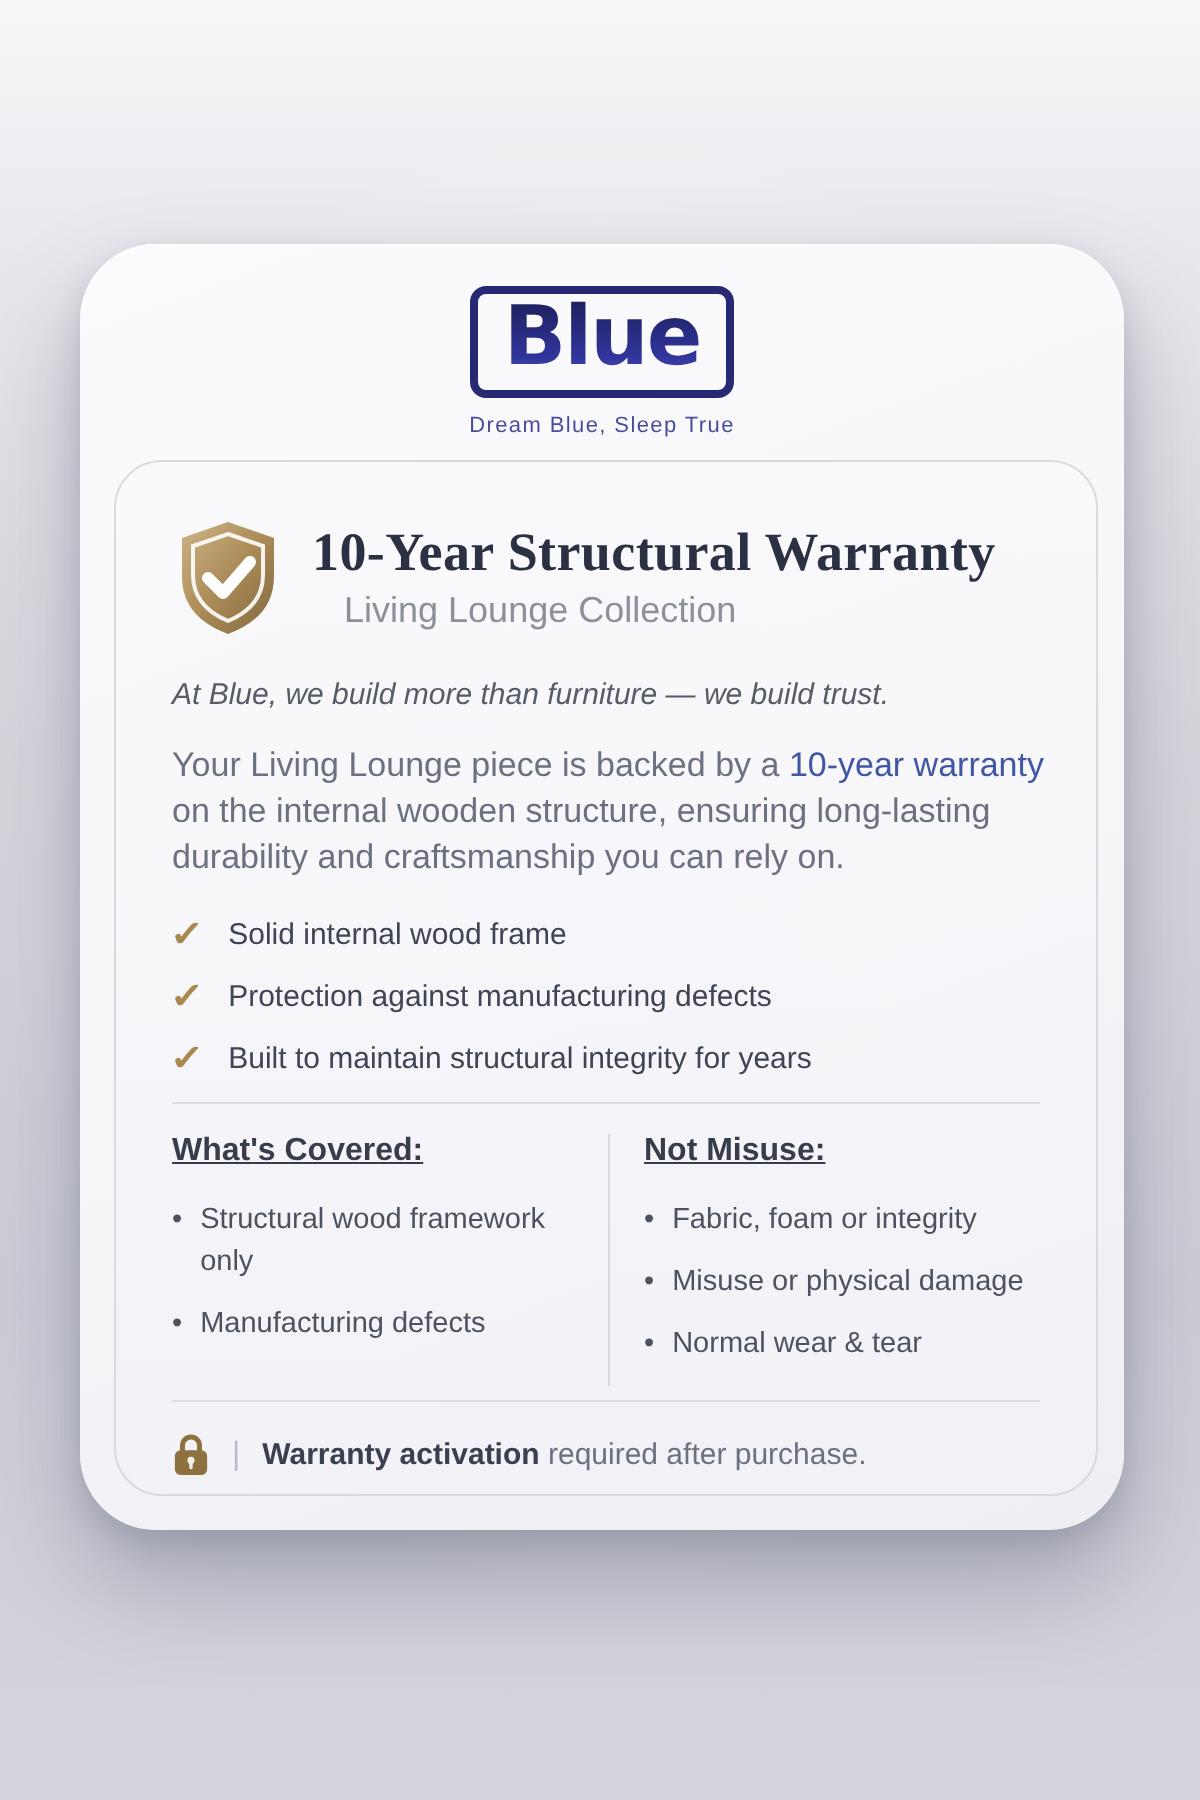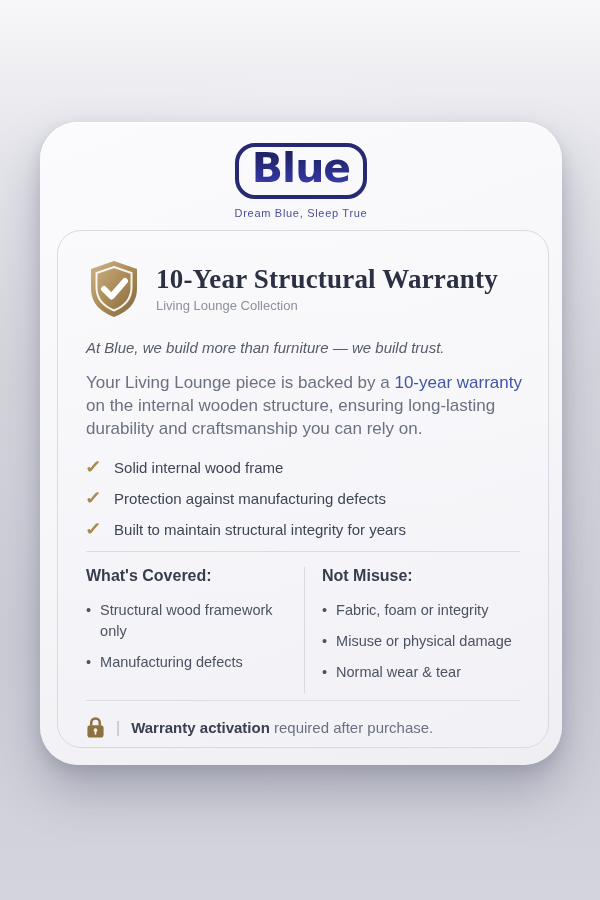--- a/index.html
+++ b/index.html
@@ -17,21 +17,21 @@
     position:absolute; left:40px; top:122px; width:522px; height:643px;
     border-radius:38px;
     background:linear-gradient(160deg,#fbfbfd 0%,#f6f6f9 55%,#eeeef3 100%);
     box-shadow:0 26px 48px rgba(95,98,120,0.38), 0 6px 14px rgba(95,98,120,0.22),
                inset 0 1px 0 rgba(255,255,255,0.95);
   }
 
   
   .logo-wrap { text-align:center; padding-top:21px; }
   .logo-box {
-    display:inline-block; border:4px solid #272a72; border-radius:20px;
+    display:inline-block; border:4px solid #272a72; border-radius:8px;
     padding:1px 13px 6px; line-height:1; background:transparent;
   }
   .logo-text {
     font-family:"DejaVu Sans", sans-serif; font-weight:bold; font-size:41px; letter-spacing:-1px;
     background:linear-gradient(180deg,#1e2160 15%,#30349a 70%,#4c51b6 100%);
     -webkit-background-clip:text; background-clip:text;
     -webkit-text-fill-color:transparent; color:#272a72;
   }
   .tagline { margin-top:8px; font-size:11px; letter-spacing:0.7px; color:#4b4d9c;text-align:center; }
 
@@ -42,38 +42,38 @@
     background:linear-gradient(180deg, rgba(250,250,253,0.65), rgba(242,242,247,0.65));
     padding:28px 28px 0;
   }
 
   .header-row { display:flex; align-items:center; gap:14px; }
   .shield { width:56px; height:60px; flex:0 0 auto; }
   .title {
     font-family:"Liberation Serif", serif; font-weight:600; font-size:27px;
     color:#2b3042; letter-spacing:0.2px; line-height:1.1;
   }
-  .subtitle { font-size:13px; color:#8c909b; margin-top:4px; }
+  .subtitle { font-size:18px; color:#8c909b; margin-top:4px;margin-left:16px; }
 
   .intro { margin-top:20px; font-size:15px; color:#565c68;font-style:italic; }
   .bodytext { margin-top:15px; font-size:17px; line-height:23px; color:#6b7180; width:440px; }
   .hl { color:#4156a5; }
 
   .features { margin-top:18px; }
   .feature { display:flex; align-items:center; gap:13px; margin-bottom:13px;
     font-size:15px; color:#3f4554; }
   .check { color:#a8884f; font-size:18px; font-weight:bold; line-height:1;
     transform:scaleX(1.15); }
 
   .divider { height:1px; background:#dcdce3; margin-top:7px; }
 
   .columns { display:flex; margin-top:15px; min-height:126px; }
   .col-left { width:218px; padding-right:12px; }
   .col-right { flex:1; border-left:1px solid #d9d9e1; padding-left:17px; }
-  .col-heading { font-size:16px; font-weight:bold; color:#373d4b; margin-bottom:15px; }
+  .col-heading { font-size:16px; font-weight:bold; color:#373d4b; margin-bottom:15px;text-decoration:underline; }
   .bullet-item { display:flex; gap:9px; font-size:14.5px; line-height:21px;
     color:#4c5260; margin-bottom:10px; }
   .dot { color:#4c5260; }
 
   .footer { display:flex; align-items:center; gap:11px; margin-top:15px;
     font-size:15px; color:#6b7180; }
   .lock { width:19px; height:23px; flex:0 0 auto; }
   .pipe { color:#b9bcc6; font-size:16px; }
   .footer-bold { font-weight:bold; color:#3a4050; }
 </style>

